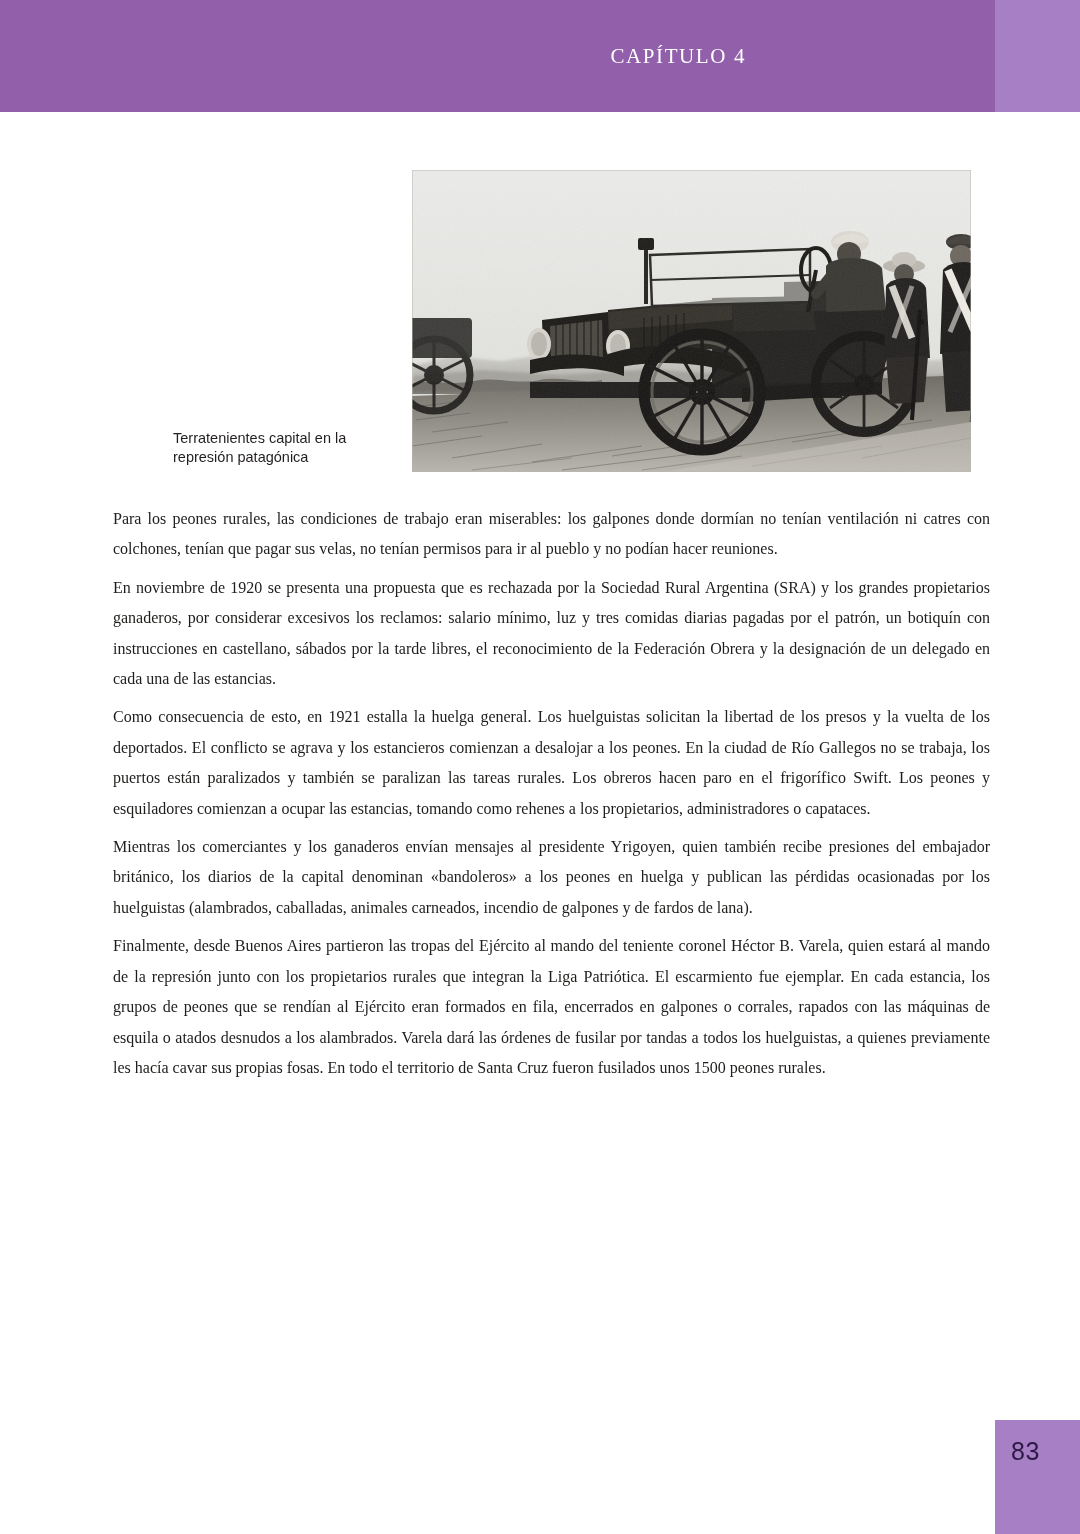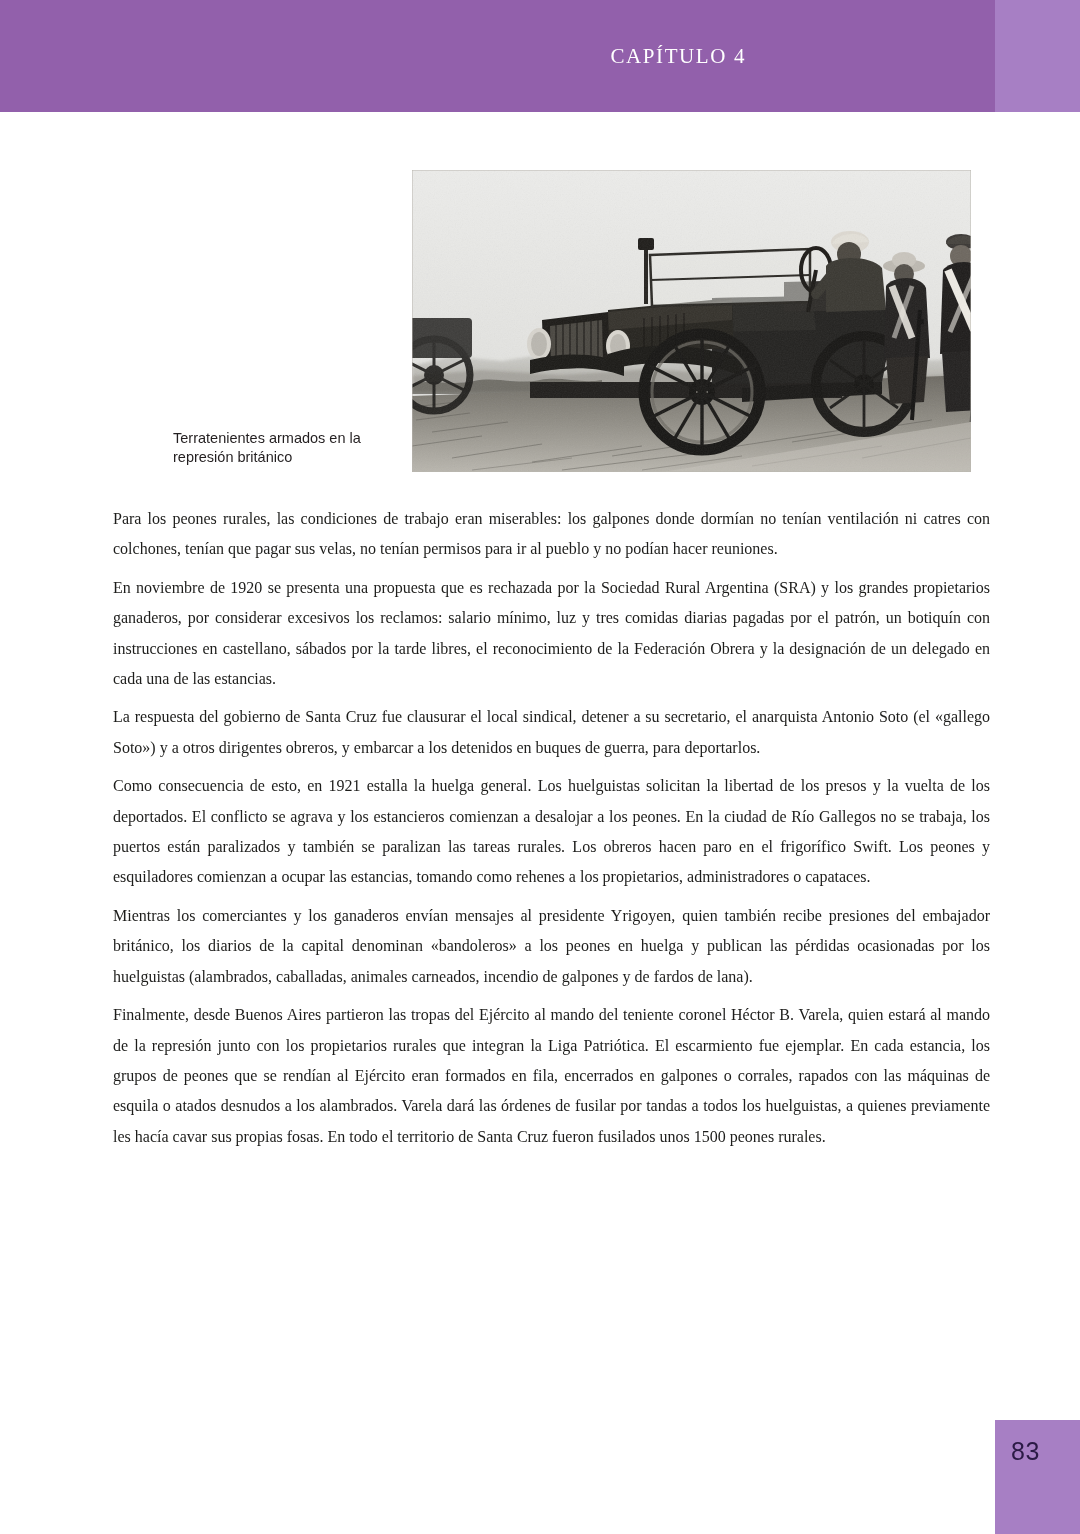--- a/index.html
+++ b/index.html
@@ -371,25 +371,24 @@
         <path d="M814,136 L806,258" stroke="#131212" stroke-width="5"></path>
         <path d="M810,158 L822,156" stroke="#131212" stroke-width="6.5"></path>
       </g>
     </g>
 
     <rect x="0" y="0" width="559" height="302" filter="url(#grain)" fill="none" opacity="0.6"></rect>
     <rect x="0" y="0" width="559" height="302" fill="none" stroke="#b9b6af" stroke-width="1"></rect>
   </svg>
 </div>
 
-<div class="caption">Terratenientes armados en la represión británico</div>
+<div class="caption">Terratenientes capital en la represión patagónica</div>
 
 <div class="body-col">
   <p>Para los peones rurales, las condiciones de trabajo eran miserables: los galpones donde dormían no tenían ventilación ni catres con colchones, tenían que pagar sus velas, no tenían permisos para ir al pueblo y no podían hacer reuniones.</p>
   <p>En noviembre de 1920 se presenta una propuesta que es rechazada por la Sociedad Rural Argentina (SRA) y los grandes propietarios ganaderos, por considerar excesivos los reclamos: salario mínimo, luz y tres comidas diarias pagadas por el patrón, un botiquín con instrucciones en castellano, sábados por la tarde libres, el reconocimiento de la Federación Obrera y la designación de un delegado en cada una de las estancias.</p>
-  <p>La respuesta del gobierno de Santa Cruz fue clausurar el local sindical, detener a su secretario, el anarquista Antonio Soto (el «gallego Soto») y a otros dirigentes obreros, y embarcar a los detenidos en buques de guerra, para deportarlos.</p>
   <p>Como consecuencia de esto, en 1921 estalla la huelga general. Los huelguistas solicitan la libertad de los presos y la vuelta de los deportados. El conflicto se agrava y los estancieros comienzan a desalojar a los peones. En la ciudad de Río Gallegos no se trabaja, los puertos están paralizados y también se paralizan las tareas rurales. Los obreros hacen paro en el frigorífico Swift. Los peones y esquiladores comienzan a ocupar las estancias, tomando como rehenes a los propietarios, administradores o capataces.</p>
   <p>Mientras los comerciantes y los ganaderos envían mensajes al presidente Yrigoyen, quien también recibe presiones del embajador británico, los diarios de la capital denominan «bandoleros» a los peones en huelga y publican las pérdidas ocasionadas por los huelguistas (alambrados, caballadas, animales carneados, incendio de galpones y de fardos de lana).</p>
   <p>Finalmente, desde Buenos Aires partieron las tropas del Ejército al mando del teniente coronel Héctor B. Varela, quien estará al mando de la represión junto con los propietarios rurales que integran la Liga Patriótica. El escarmiento fue ejemplar. En cada estancia, los grupos de peones que se rendían al Ejército eran formados en fila, encerrados en galpones o corrales, rapados con las máquinas de esquila o atados desnudos a los alambrados. Varela dará las órdenes de fusilar por tandas a todos los huelguistas, a quienes previamente les hacía cavar sus propias fosas. En todo el territorio de Santa Cruz fueron fusilados unos 1500 peones rurales.</p>
 </div>
 
 <div class="page-number-box"></div>
 <div class="page-number">83</div>
 
 </body></html>

